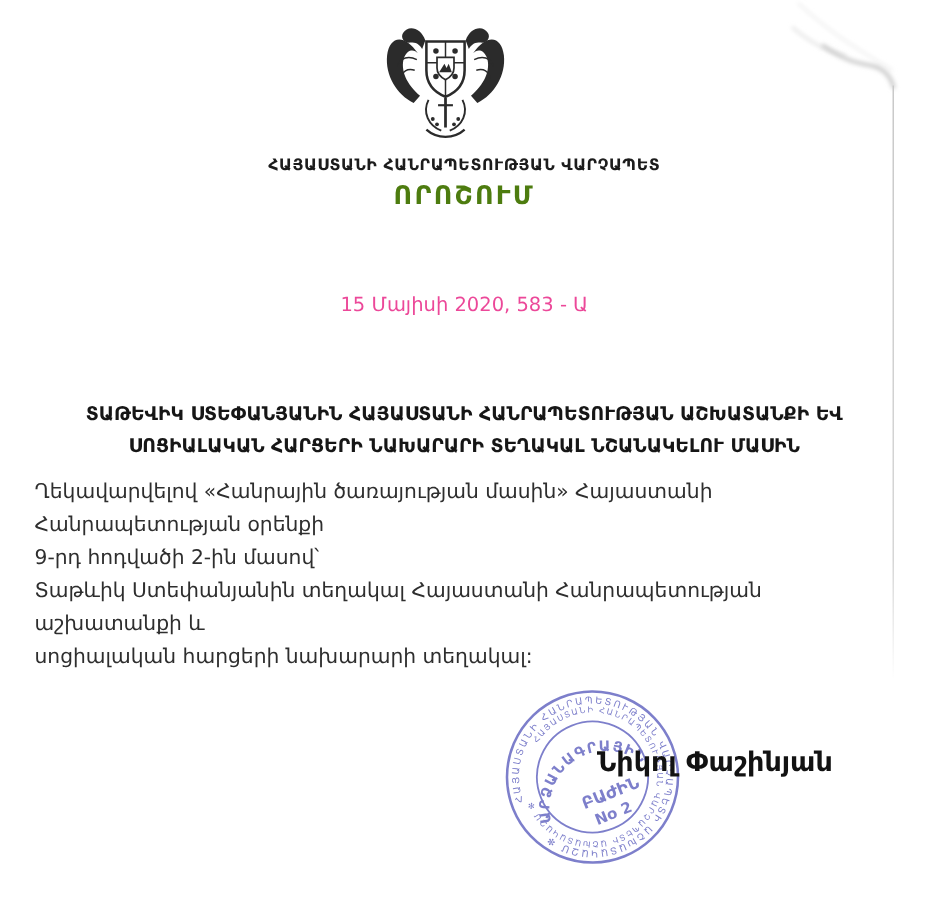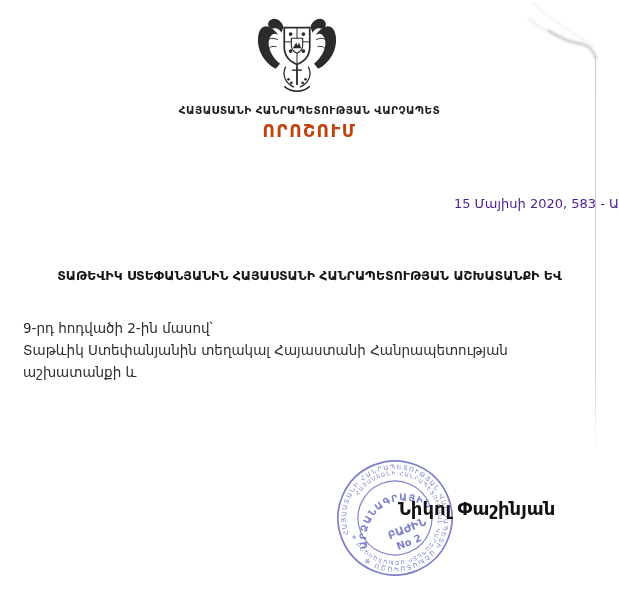--- a/index.html
+++ b/index.html
@@ -20,25 +20,25 @@
   
   .emblem{position:absolute;left:254px;top:10px;width:86px;height:92px;}
 
   
   .authority{
     position:absolute;left:0;top:104px;width:619px;text-align:center;
     font-size:10.5px;font-weight:bold;color:#1c1c1c;letter-spacing:.4px;
   }
   .doc-type{
     position:absolute;left:0;top:121px;width:619px;text-align:center;
-    font-size:17px;font-weight:bold;color:#c2410c;letter-spacing:1.5px;
+    font-size:17px;font-weight:bold;color:#4d7c0f;letter-spacing:1.5px;
   }
   .date-line{
-    position:absolute;left:0;top:196px;width:619px;text-align:right;
-    font-size:13px;color:#4c1d95;
+    position:absolute;left:0;top:196px;width:619px;text-align:center;
+    font-size:13px;color:#ec4899;
   }
   .decree-title{
     position:absolute;left:14px;top:229px;width:591px;text-align:center;
     font-size:12.5px;font-weight:bold;color:#161616;line-height:21px;margin-top:36px;
   }
   .body-text{
     position:absolute;left:23px;top:317px;width:575px;
     font-size:13.5px;color:#2e2e2e;line-height:22px;
   }
   .signature{
@@ -109,25 +109,28 @@
     </g>
   </svg>
 
   <div class="authority">ՀԱՅԱՍՏԱՆԻ ՀԱՆՐԱՊԵՏՈՒԹՅԱՆ ՎԱՐՉԱՊԵՏ</div>
   <div class="doc-type">ՈՐՈՇՈՒՄ</div>
 
   <div class="date-line">15 Մայիսի 2020, 583 - Ա</div>
 
   <div class="decree-title">
     <div>ՏԱԹԵՎԻԿ ՍՏԵՓԱՆՅԱՆԻՆ ՀԱՅԱՍՏԱՆԻ ՀԱՆՐԱՊԵՏՈՒԹՅԱՆ ԱՇԽԱՏԱՆՔԻ ԵՎ</div>
+    <div>ՍՈՑԻԱԼԱԿԱՆ ՀԱՐՑԵՐԻ ՆԱԽԱՐԱՐԻ ՏԵՂԱԿԱԼ ՆՇԱՆԱԿԵԼՈՒ ՄԱՍԻՆ</div>
   </div>
 
   <div class="body-text">
+    <div>Ղեկավարվելով «Հանրային ծառայության մասին» Հայաստանի Հանրապետության օրենքի</div>
     <div>9-րդ հոդվածի 2-ին մասով՝</div>
     <div>Տաթևիկ Ստեփանյանին տեղակալ Հայաստանի Հանրապետության աշխատանքի և</div>
+    <div>սոցիալական հարցերի նախարարի տեղակալ:</div>
   </div>
 
   <svg class="stamp" viewBox="0 0 150 150">
     <defs>
       <path id="ringOuter" d="M75,75 m-49,0 a49,49 0 1,1 98,0 a49,49 0 1,1 -98,0"></path>
       <path id="ringInner" d="M75,75 m-43,0 a43,43 0 1,1 86,0 a43,43 0 1,1 -86,0"></path>
       <path id="arcUp" d="M38,96 A38,38 0 0 1 113,89"></path>
     </defs>
     <g transform="rotate(-22 75 75)" fill="none" stroke="#6c6ec4">
       <circle cx="75" cy="75" r="57" stroke-width="1.7"></circle>

